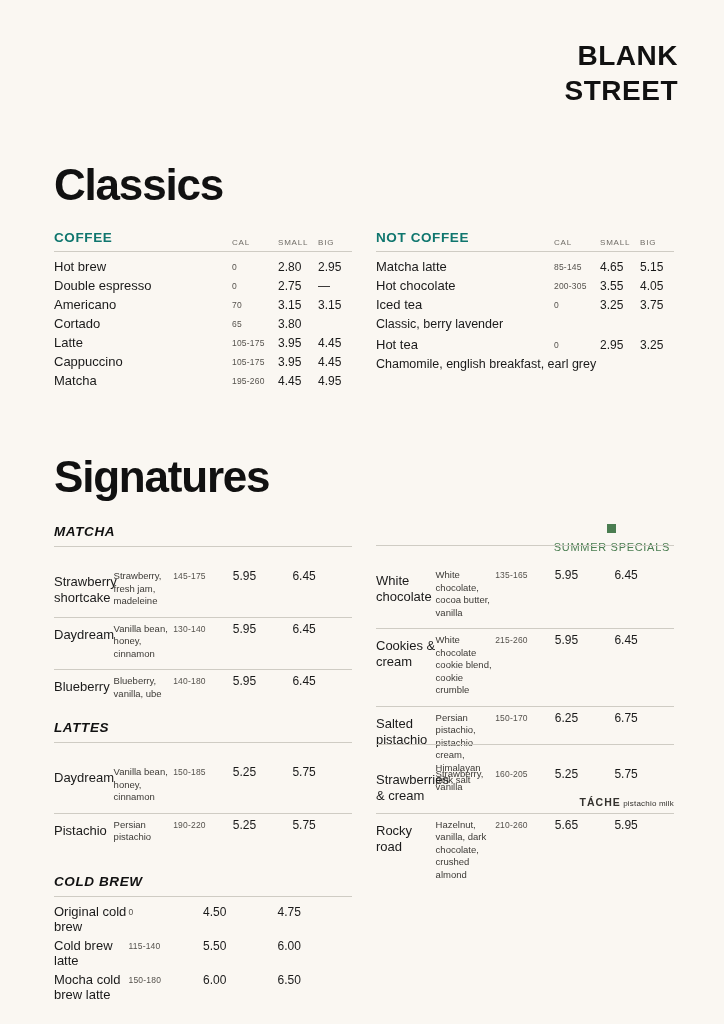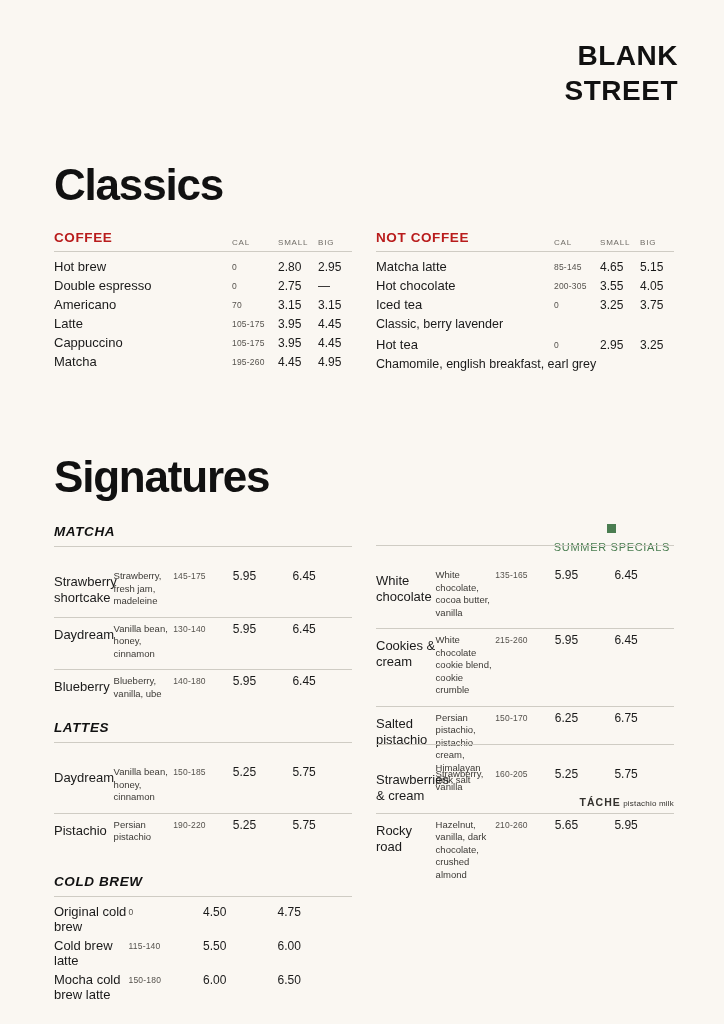--- a/index.html
+++ b/index.html
@@ -65,21 +65,21 @@
 
   .hdr-row th {
     font-size: 8px;
     font-weight: 400;
     letter-spacing: 0.8px;
     color: #6f6c66;
     text-align: left;
     padding: 0 0 4px 0;
     vertical-align: bottom;
   }
-  .hdr-row th.c-name { font-size: 13.5px; font-weight: 700; letter-spacing: .6px; color:#b91c1c; padding-bottom: 6px;}
+  .hdr-row th.c-name { font-size: 13.5px; font-weight: 700; letter-spacing: .6px; color:#0f766e; padding-bottom: 6px;}
   .rule td { border-top: 1px solid #cfccc4; height: 0; padding: 0; font-size:0; line-height:0; }
 
   .menu td {
     font-size: 12.5px;
     padding: 3px 0 1px 0;
     vertical-align: top;
     color: #1a1a1a;
   }
   .menu td.c-name { font-size: 13px; }
   .menu td.c-cal { font-size: 8.5px; color: #55524d; padding-top: 6px; letter-spacing: .2px; }
@@ -158,20 +158,26 @@
         <td class="c-sm">2.75</td>
         <td class="c-bg">—</td>
       </tr>
       <tr>
         <td class="c-name">Americano</td>
         <td class="c-cal">70</td>
         <td class="c-sm">3.15</td>
         <td class="c-bg">3.15</td>
       </tr>
       <tr>
+        <td class="c-name">Cortado</td>
+        <td class="c-cal">65</td>
+        <td class="c-sm">3.80</td>
+        <td class="c-bg"></td>
+      </tr>
+      <tr>
         <td class="c-name">Latte</td>
         <td class="c-cal">105-175</td>
         <td class="c-sm">3.95</td>
         <td class="c-bg">4.45</td>
       </tr>
       <tr>
         <td class="c-name">Cappuccino</td>
         <td class="c-cal">105-175</td>
         <td class="c-sm">3.95</td>
         <td class="c-bg">4.45</td>

